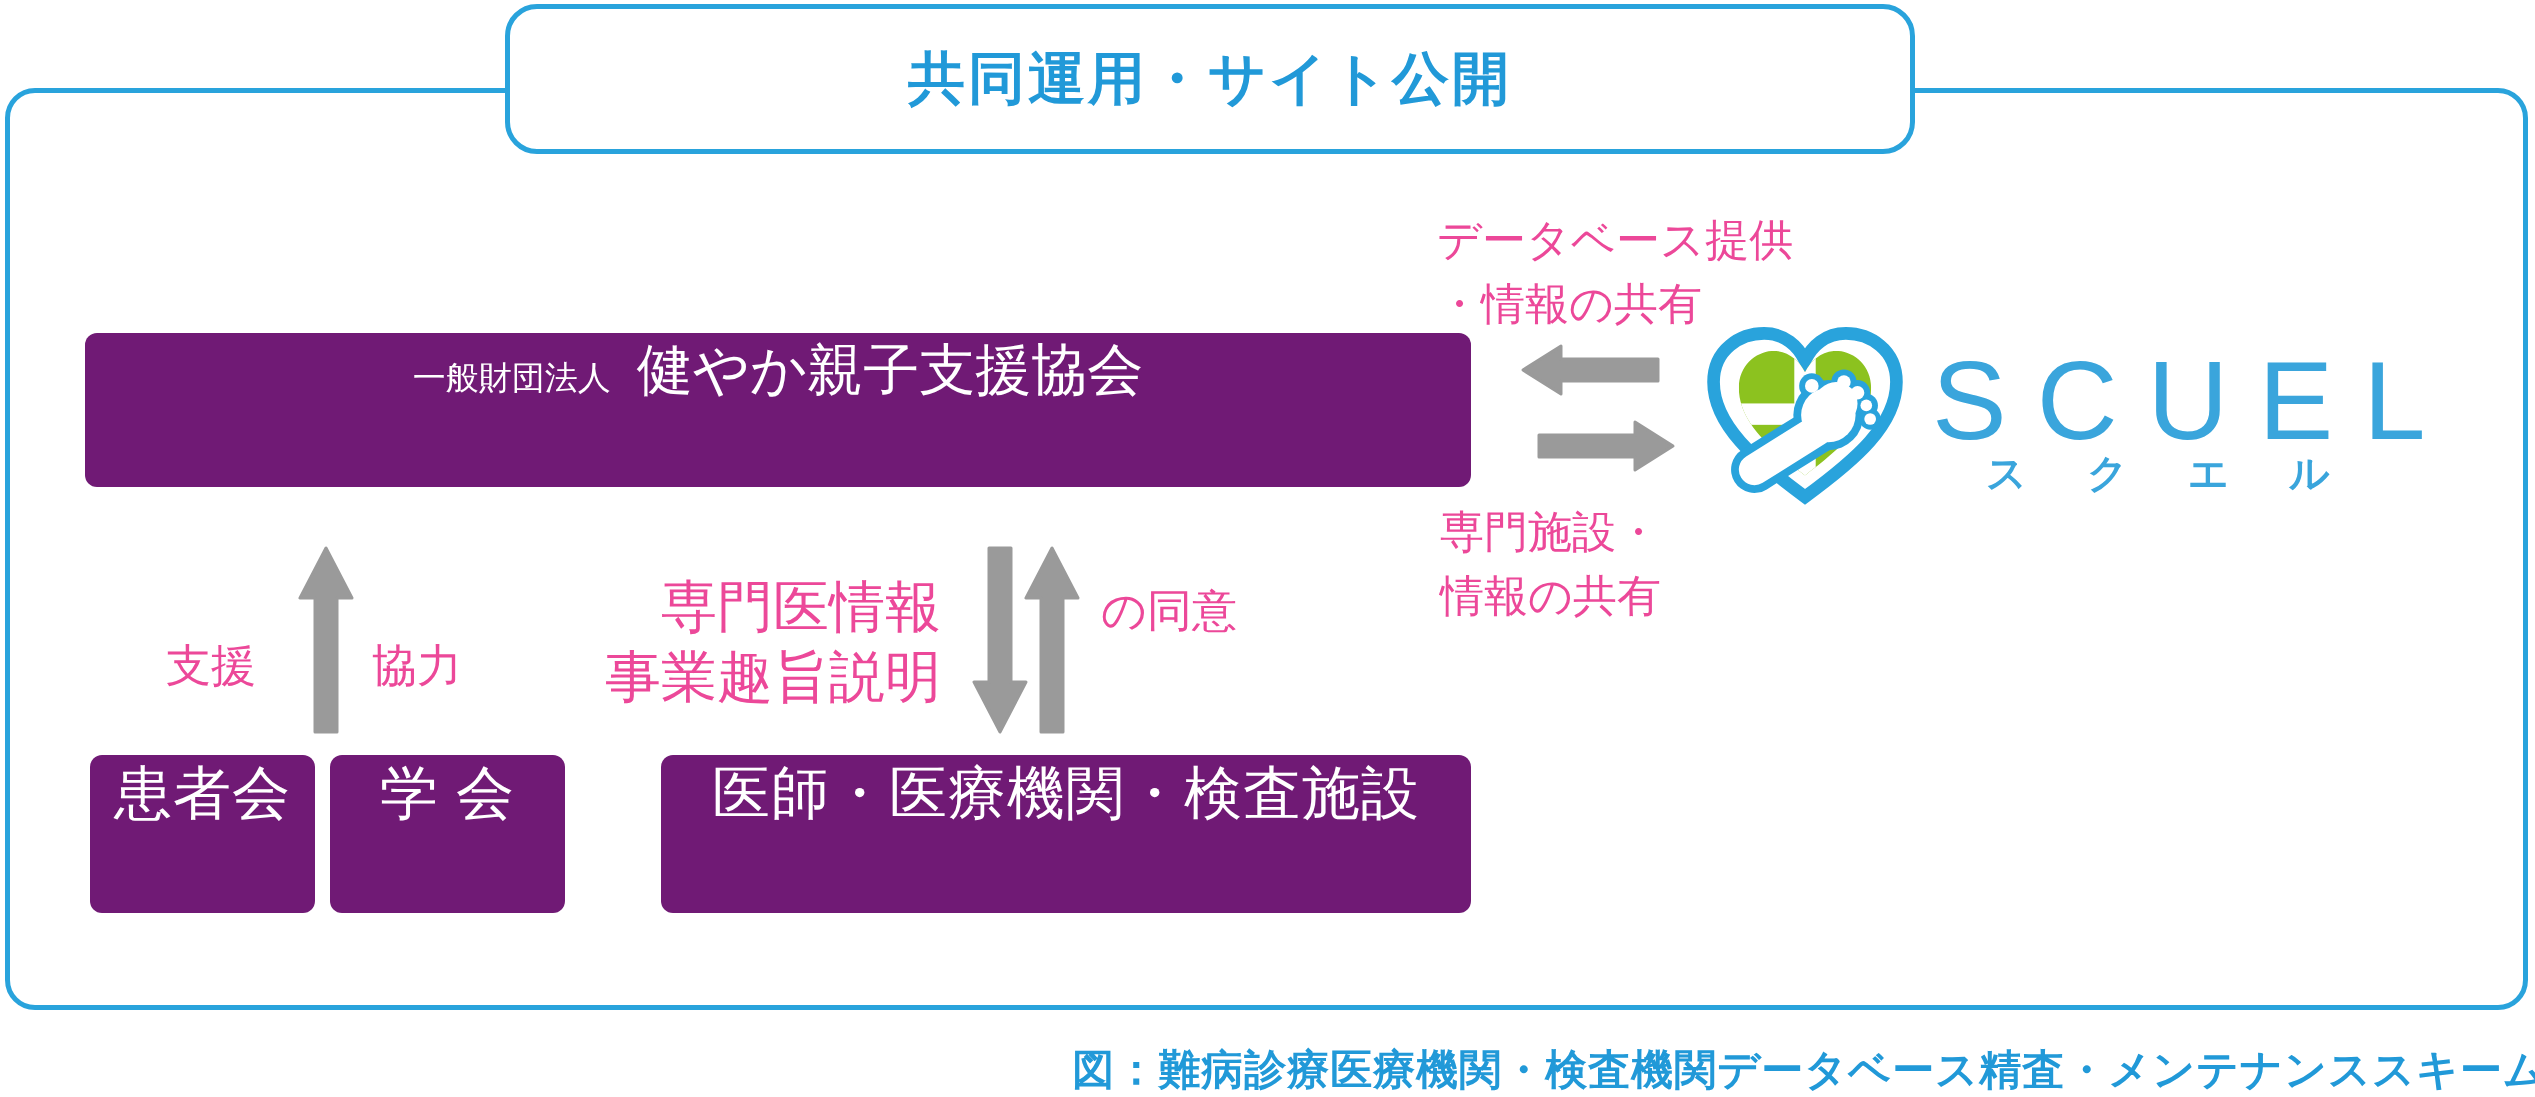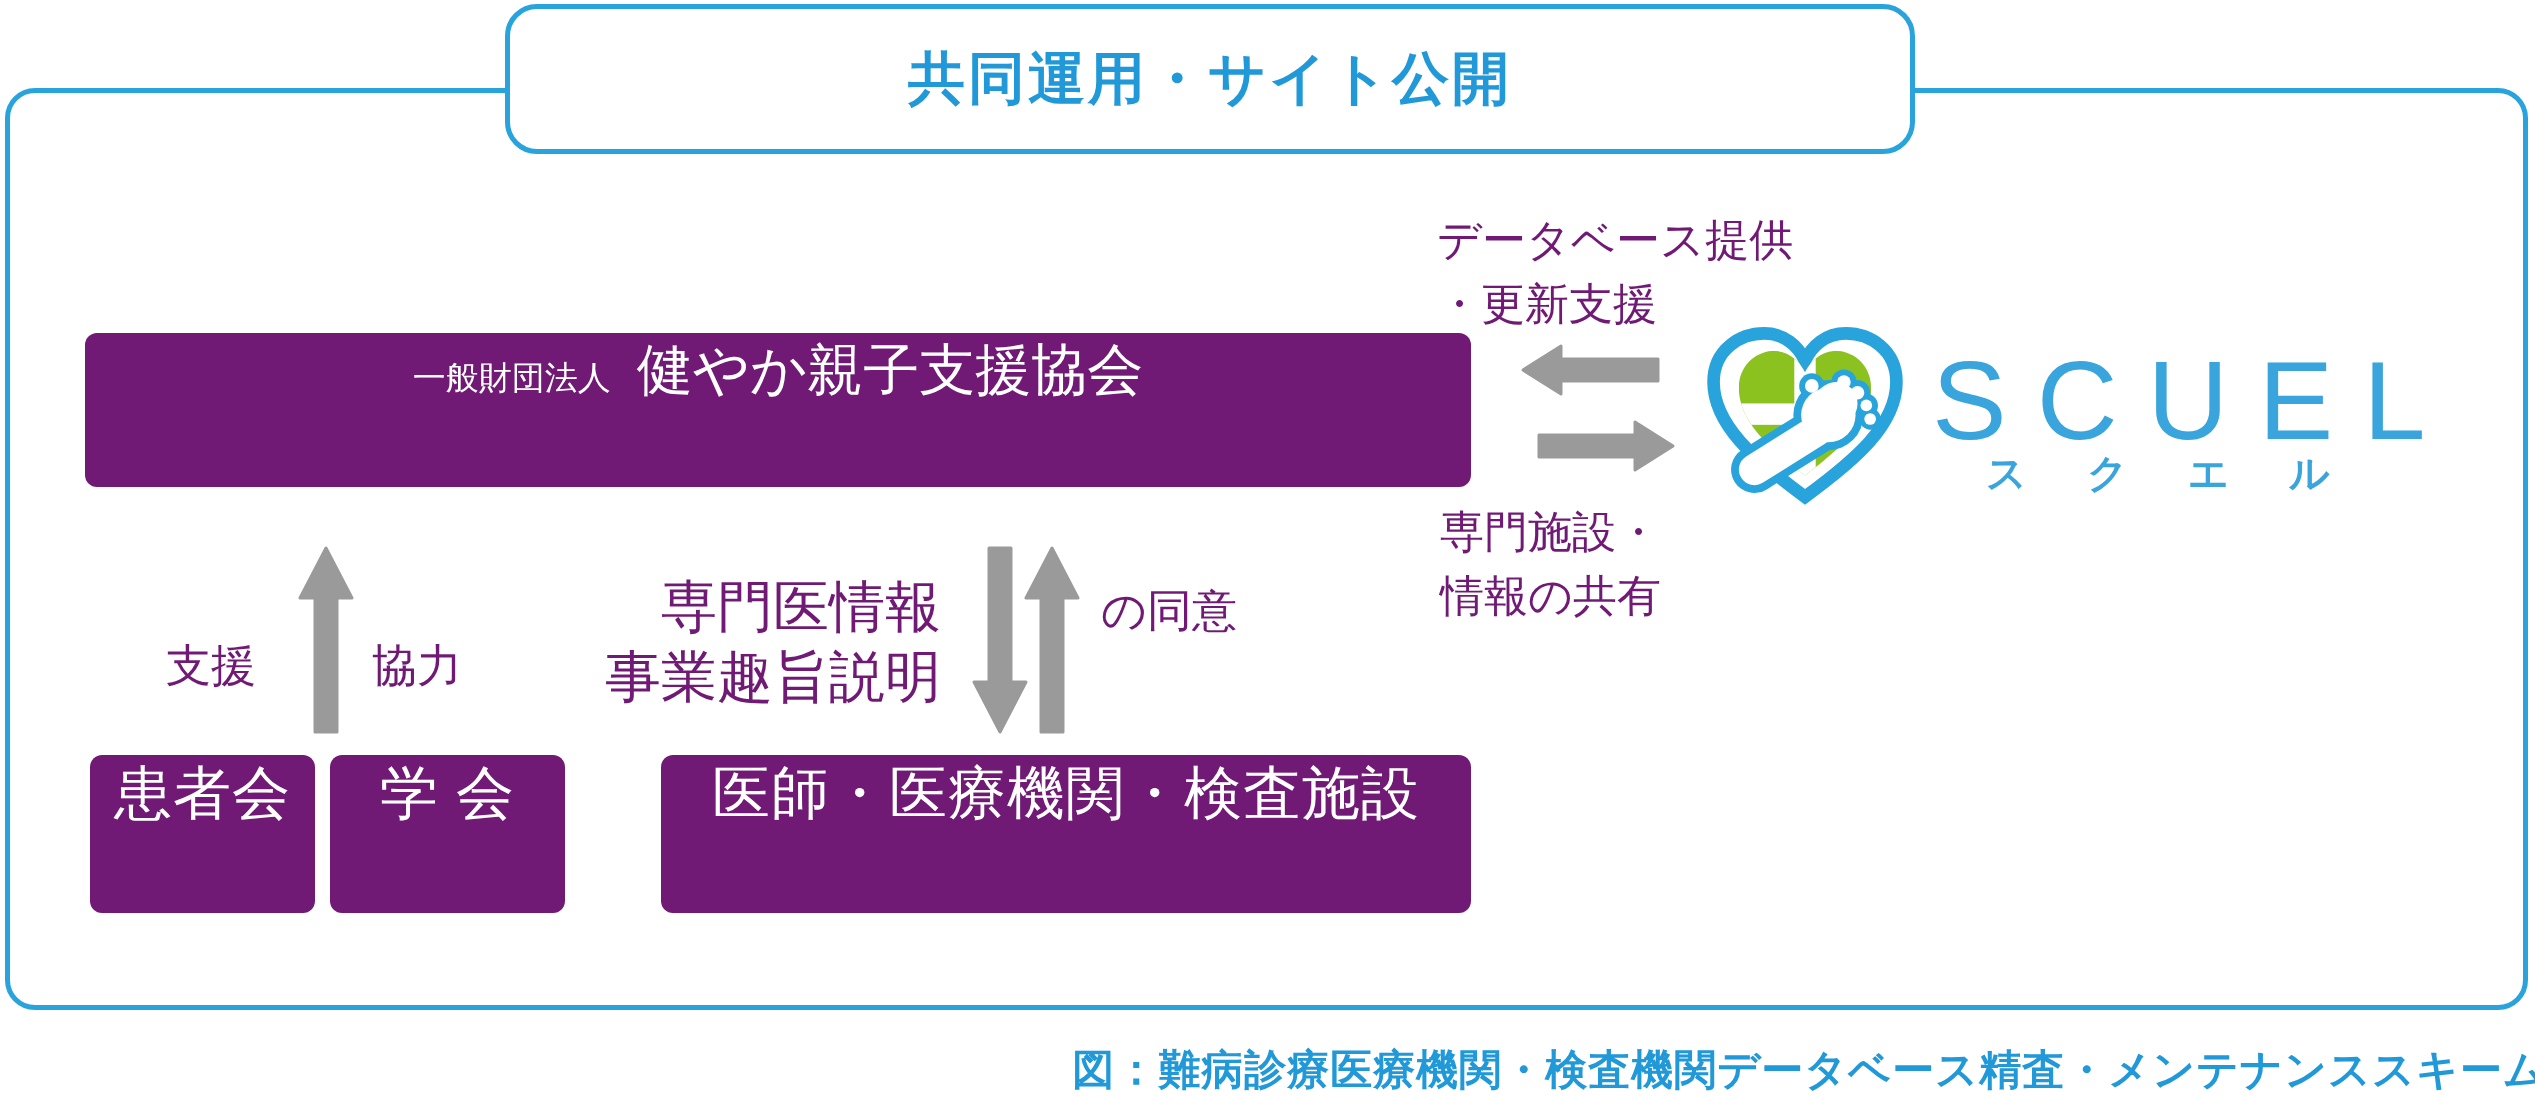--- a/index.html
+++ b/index.html
@@ -41,21 +41,21 @@
   .org-inner{white-space:nowrap;}
   .org-prefix{font-size:33px;vertical-align:baseline;}
   .org-name{font-size:56px;vertical-align:baseline;margin-left:26px;}
 
   .patients-box{left:90px;top:755px;width:225px;height:158px;}
   .academic-box{left:330px;top:755px;width:235px;height:158px;}
   .medical-box{left:661px;top:755px;width:810px;height:158px;}
   .bottom-label{font-size:58px;letter-spacing:1px;}
 
   
-  .gray{color:#701a75;}
+  .gray{color:#ec4899;}
   .label-db{left:1437px;top:208px;font-size:44px;line-height:64px;}
   .label-share{left:1440px;top:500px;font-size:44px;line-height:64px;}
   .label-support{left:166px;top:636px;font-size:45px;}
   .label-cooperate{left:372px;top:636px;font-size:45px;}
   .label-specinfo{left:600px;top:576px;width:341px;text-align:right;font-size:56px;line-height:70px;font-family:Liberation Mono, monospace;}
   .label-consent{left:1101px;top:576px;font-size:45px;line-height:70px;}
 
   
   .scuel-word{
     left:1932px;top:336px;
@@ -86,21 +86,21 @@
   </div>
 
   <div class="abs blue-box org-box">
     <div class="org-inner">
       <span class="org-prefix">一般財団法人</span><span class="org-name">健やか親子支援協会</span>
     </div>
   </div>
 
   <div class="abs gray label-db">
     <div>データベース提供</div>
-    <div>・更新支援</div>
+    <div>・情報の共有</div>
   </div>
 
   <svg class="abs" style="left:1505px;top:335px;" width="190" height="150" viewBox="0 0 190 150">
     <polygon points="18,35 56,11 56,24 153,24 153,46 56,46 56,59" fill="#9A9A9A" stroke="#9A9A9A" stroke-width="3" stroke-linejoin="round"></polygon>
     <polygon points="168,111 130,87 130,100 34,100 34,122 130,122 130,135" fill="#9A9A9A" stroke="#9A9A9A" stroke-width="3" stroke-linejoin="round"></polygon>
   </svg>
 
   <div class="abs gray label-share">
     <div>専門施設・</div>
     <div>情報の共有</div>

